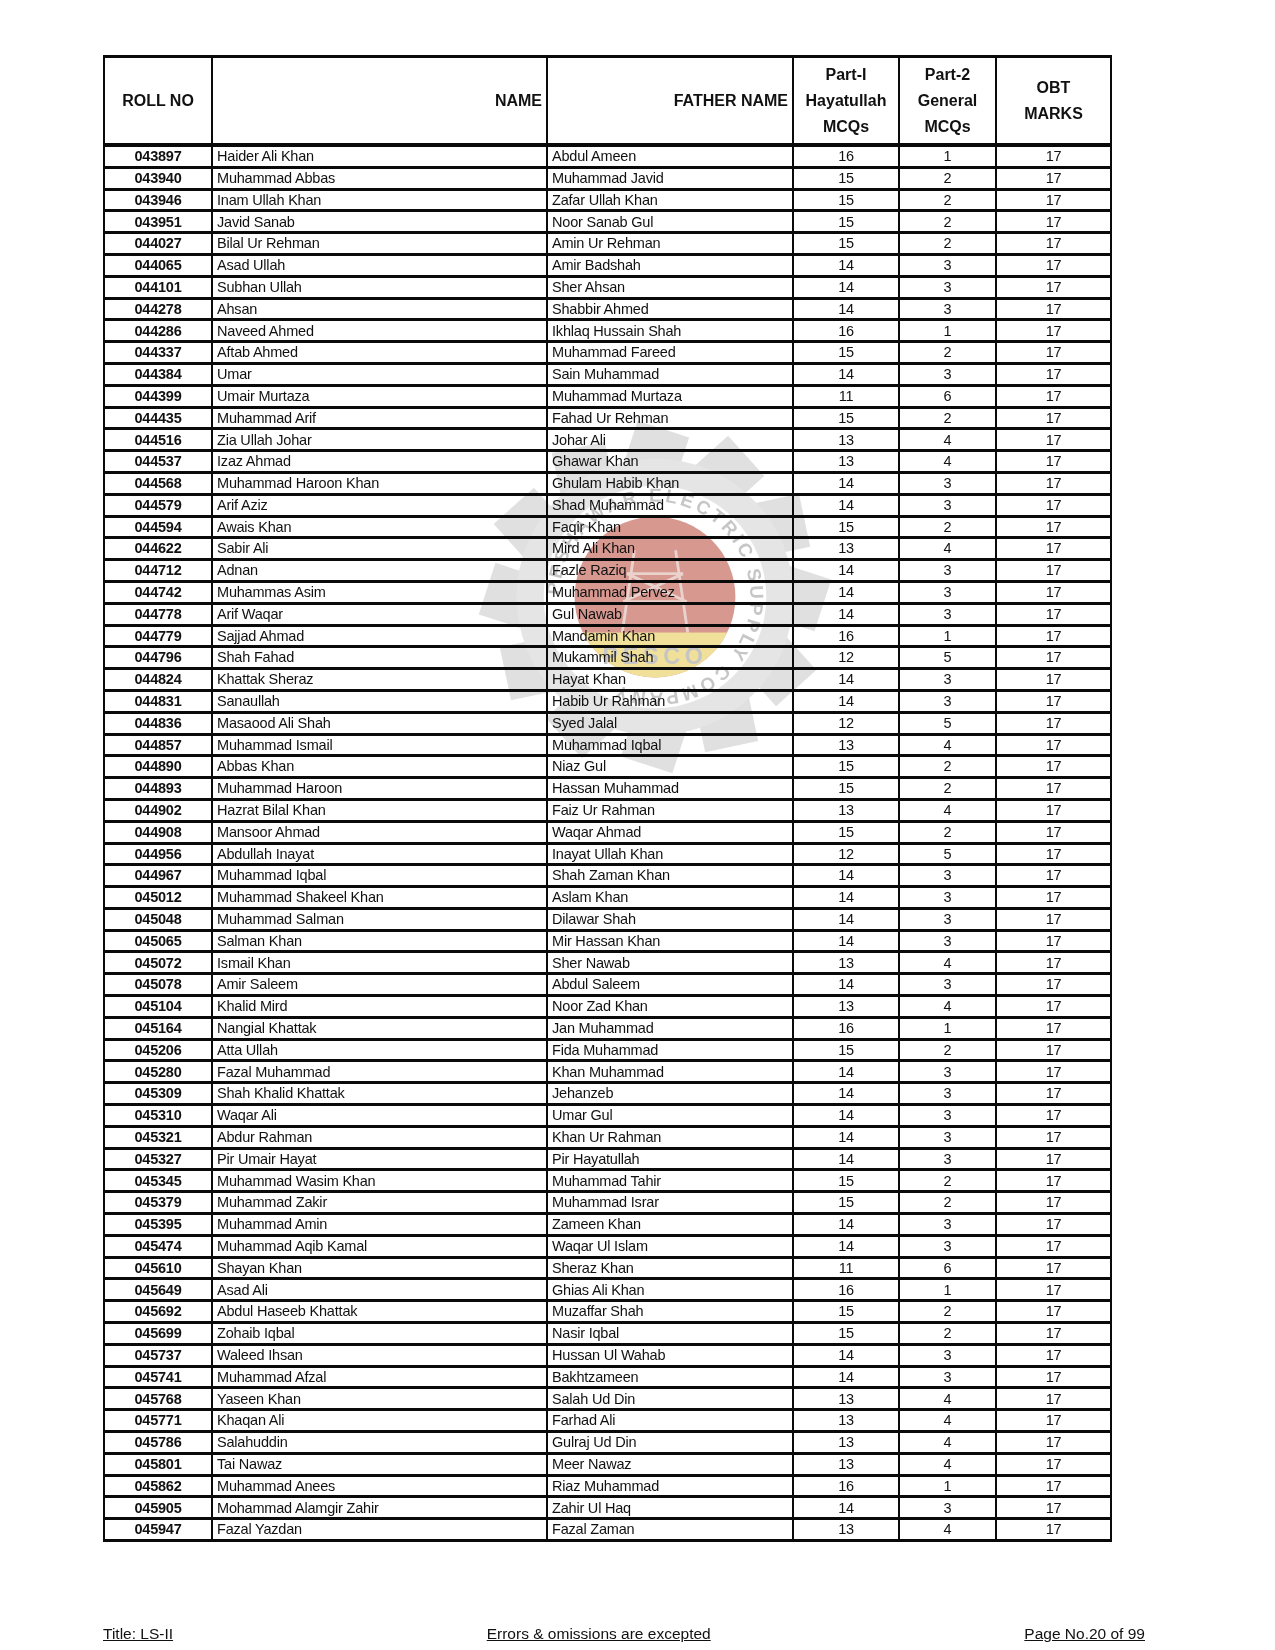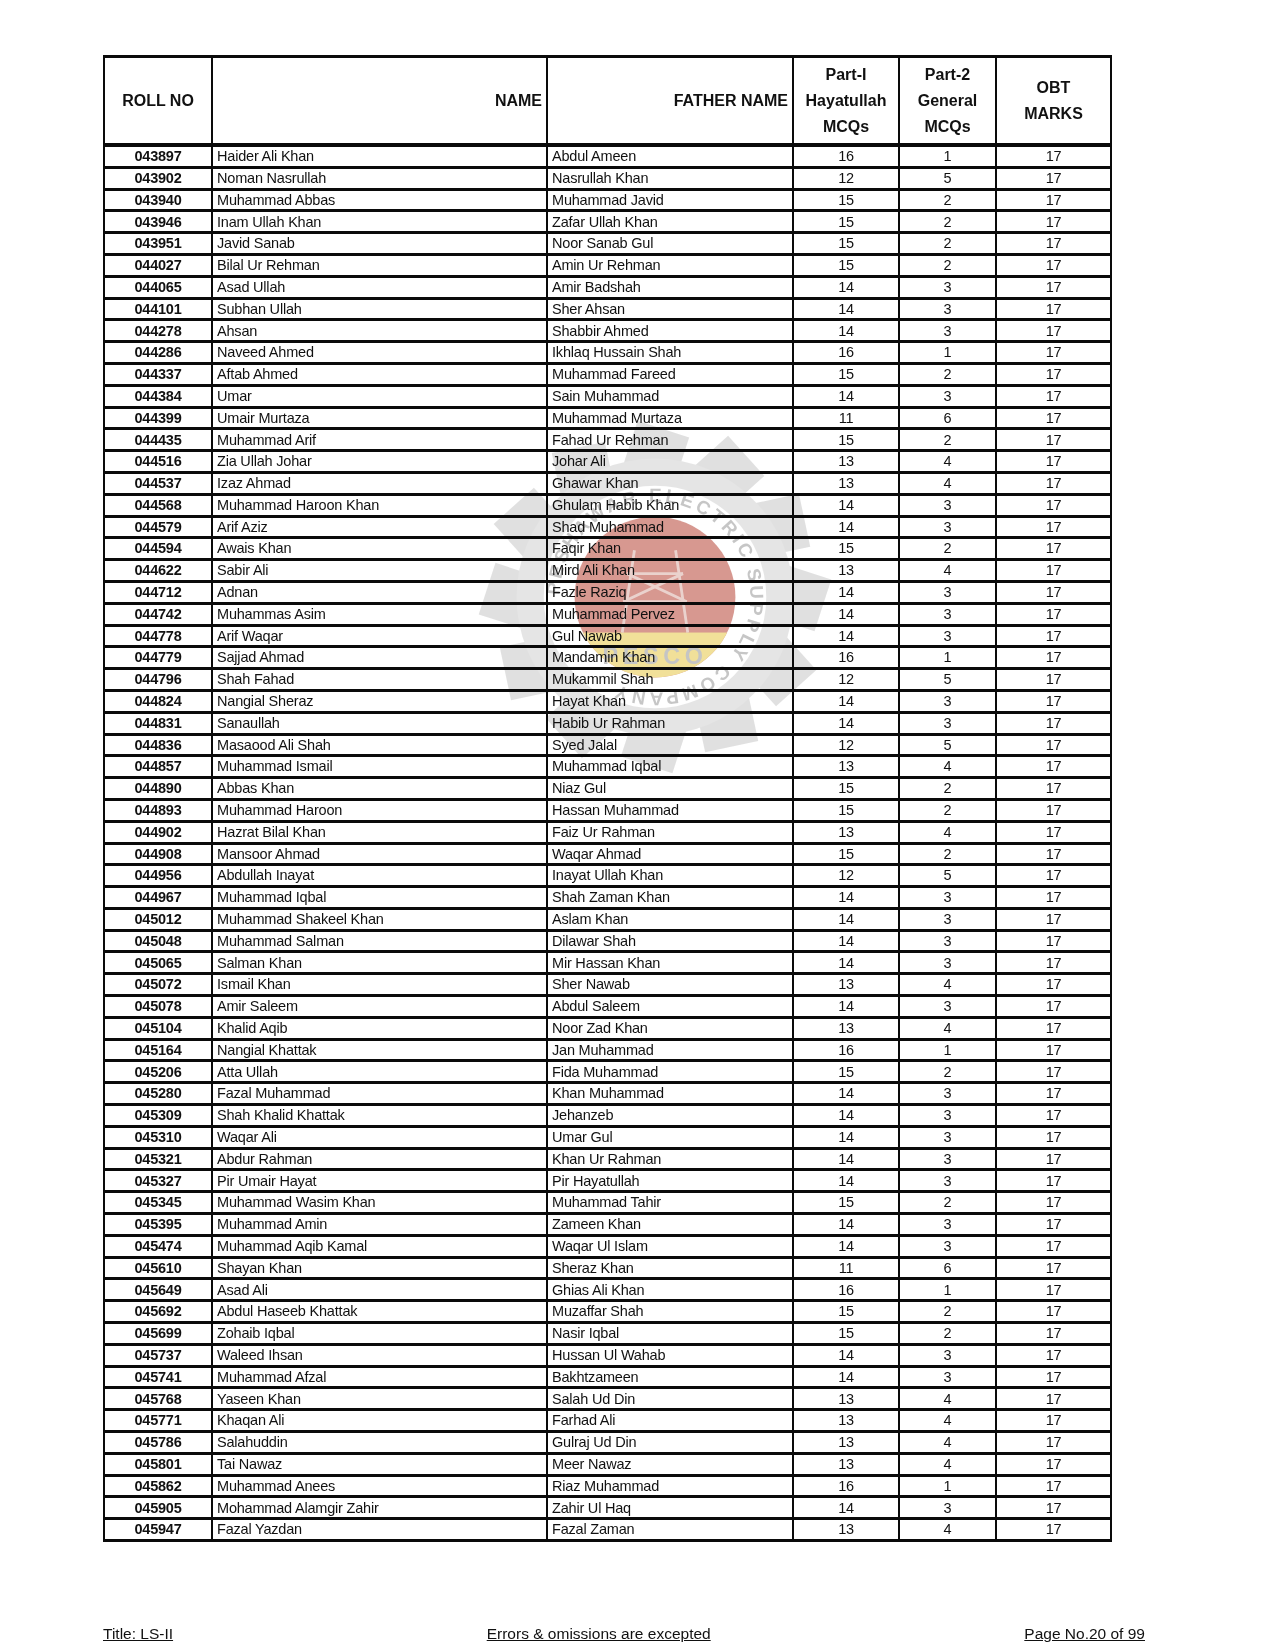--- a/index.html
+++ b/index.html
@@ -149,28 +149,20 @@
     <tbody id="rows-body">
         <tr>
           <td class="c-roll">043897</td>
           <td class="c-name">Haider Ali Khan</td>
           <td class="c-father">Abdul Ameen</td>
           <td class="c-num">16</td>
           <td class="c-num">1</td>
           <td class="c-num">17</td>
         </tr>
         <tr>
-          <td class="c-roll">043902</td>
-          <td class="c-name">Noman Nasrullah</td>
-          <td class="c-father">Nasrullah Khan</td>
-          <td class="c-num">12</td>
-          <td class="c-num">5</td>
-          <td class="c-num">17</td>
-        </tr>
-        <tr>
           <td class="c-roll">043940</td>
           <td class="c-name">Muhammad Abbas</td>
           <td class="c-father">Muhammad Javid</td>
           <td class="c-num">15</td>
           <td class="c-num">2</td>
           <td class="c-num">17</td>
         </tr>
         <tr>
           <td class="c-roll">043946</td>
           <td class="c-name">Inam Ullah Khan</td>
@@ -342,21 +334,21 @@
         <tr>
           <td class="c-roll">044796</td>
           <td class="c-name">Shah Fahad</td>
           <td class="c-father">Mukammil Shah</td>
           <td class="c-num">12</td>
           <td class="c-num">5</td>
           <td class="c-num">17</td>
         </tr>
         <tr>
           <td class="c-roll">044824</td>
-          <td class="c-name">Nangial Sheraz</td>
+          <td class="c-name">Khattak Sheraz</td>
           <td class="c-father">Hayat Khan</td>
           <td class="c-num">14</td>
           <td class="c-num">3</td>
           <td class="c-num">17</td>
         </tr>
         <tr>
           <td class="c-roll">044831</td>
           <td class="c-name">Sanaullah</td>
           <td class="c-father">Habib Ur Rahman</td>
           <td class="c-num">14</td>
@@ -462,21 +454,21 @@
         <tr>
           <td class="c-roll">045078</td>
           <td class="c-name">Amir Saleem</td>
           <td class="c-father">Abdul Saleem</td>
           <td class="c-num">14</td>
           <td class="c-num">3</td>
           <td class="c-num">17</td>
         </tr>
         <tr>
           <td class="c-roll">045104</td>
-          <td class="c-name">Khalid Aqib</td>
+          <td class="c-name">Khalid Mird</td>
           <td class="c-father">Noor Zad Khan</td>
           <td class="c-num">13</td>
           <td class="c-num">4</td>
           <td class="c-num">17</td>
         </tr>
         <tr>
           <td class="c-roll">045164</td>
           <td class="c-name">Nangial Khattak</td>
           <td class="c-father">Jan Muhammad</td>
           <td class="c-num">16</td>
@@ -528,20 +520,28 @@
           <td class="c-name">Pir Umair Hayat</td>
           <td class="c-father">Pir Hayatullah</td>
           <td class="c-num">14</td>
           <td class="c-num">3</td>
           <td class="c-num">17</td>
         </tr>
         <tr>
           <td class="c-roll">045345</td>
           <td class="c-name">Muhammad Wasim Khan</td>
           <td class="c-father">Muhammad Tahir</td>
+          <td class="c-num">15</td>
+          <td class="c-num">2</td>
+          <td class="c-num">17</td>
+        </tr>
+        <tr>
+          <td class="c-roll">045379</td>
+          <td class="c-name">Muhammad Zakir</td>
+          <td class="c-father">Muhammad Israr</td>
           <td class="c-num">15</td>
           <td class="c-num">2</td>
           <td class="c-num">17</td>
         </tr>
         <tr>
           <td class="c-roll">045395</td>
           <td class="c-name">Muhammad Amin</td>
           <td class="c-father">Zameen Khan</td>
           <td class="c-num">14</td>
           <td class="c-num">3</td>

